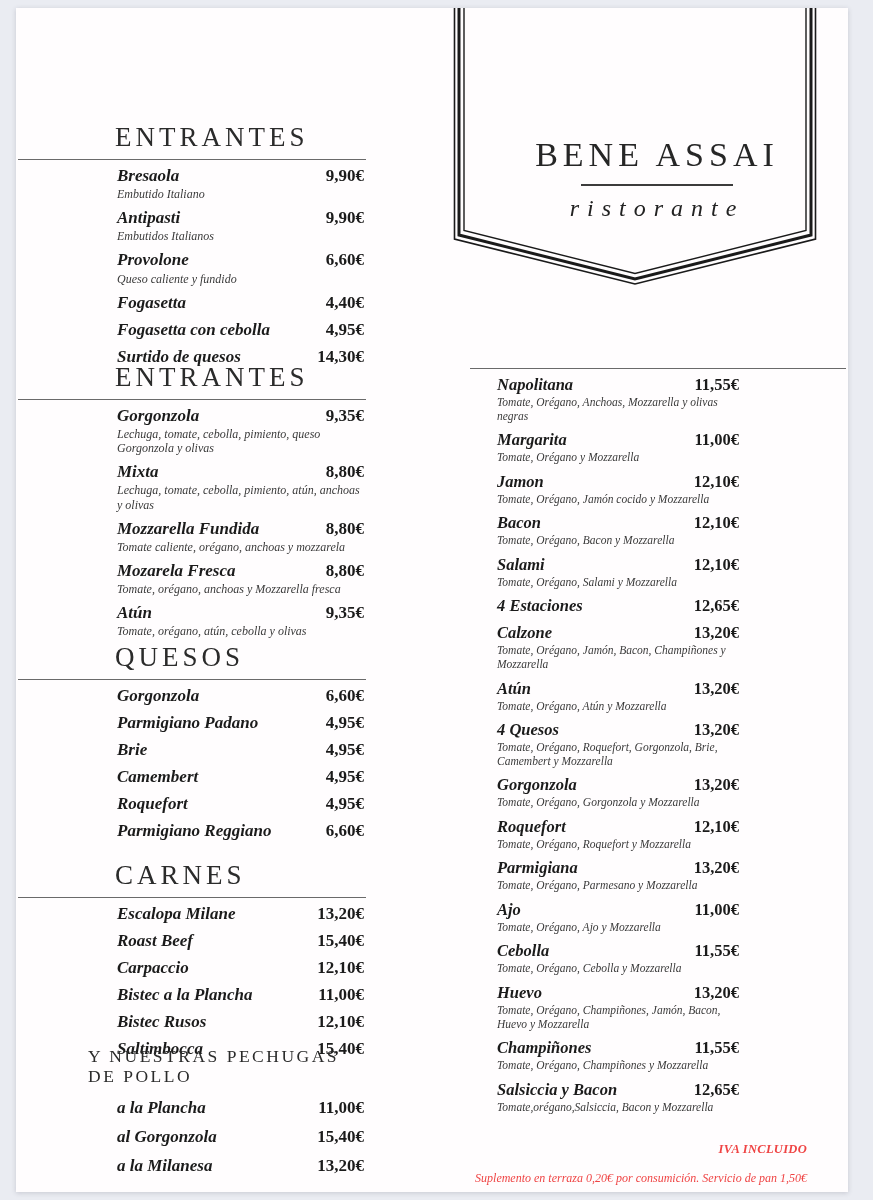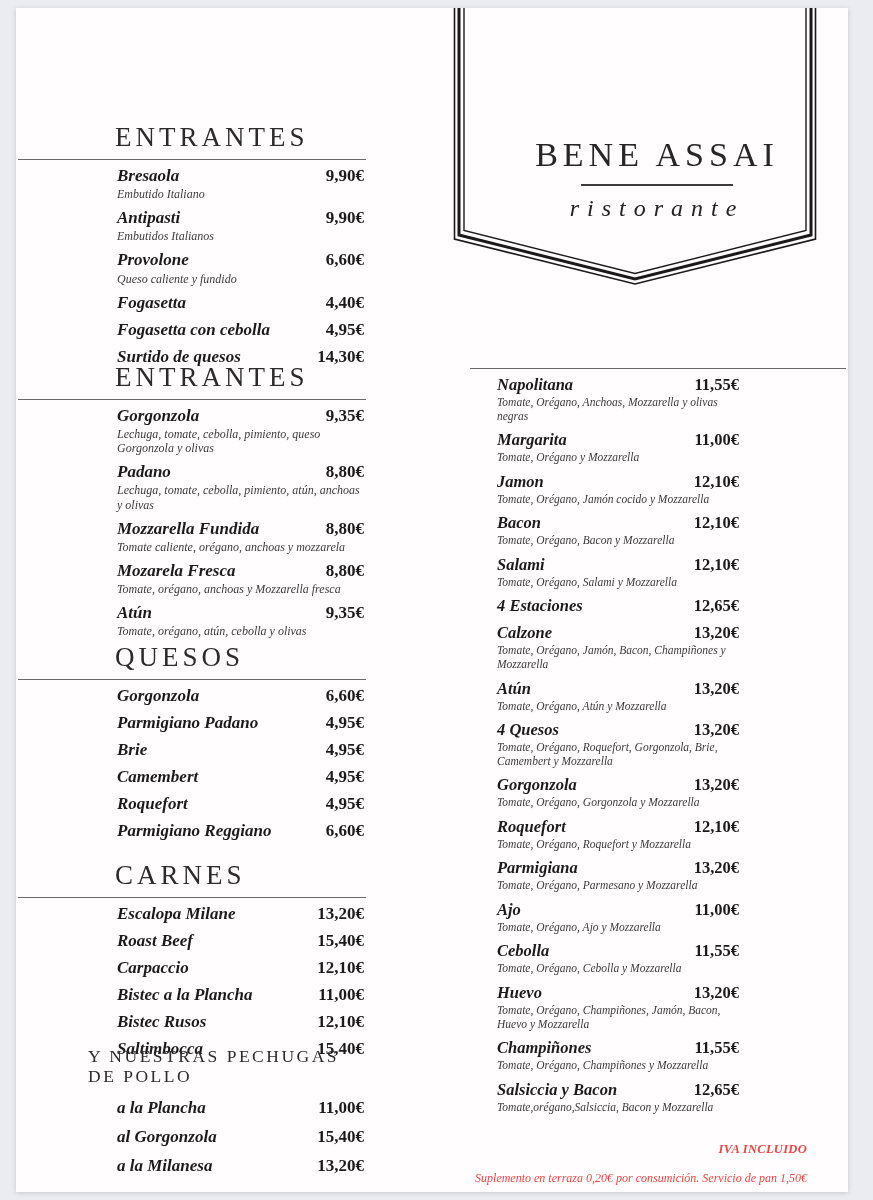--- a/index.html
+++ b/index.html
@@ -116,21 +116,21 @@
       <hr class="sec-rule">
       <div class="item">
         <div class="item-head">
           <span class="item-name">Gorgonzola</span>
           <span class="item-price">9,35€</span>
         </div>
         <div class="item-desc">Lechuga, tomate, cebolla, pimiento, queso Gorgonzola y olivas</div>
       </div>
       <div class="item">
         <div class="item-head">
-          <span class="item-name">Padano</span>
+          <span class="item-name">Mixta</span>
           <span class="item-price">8,80€</span>
         </div>
         <div class="item-desc">Lechuga, tomate, cebolla, pimiento, atún, anchoas y olivas</div>
       </div>
       <div class="item">
         <div class="item-head">
           <span class="item-name">Mozzarella Fundida</span>
           <span class="item-price">8,80€</span>
         </div>
         <div class="item-desc">Tomate caliente, orégano, anchoas y mozzarela</div>

